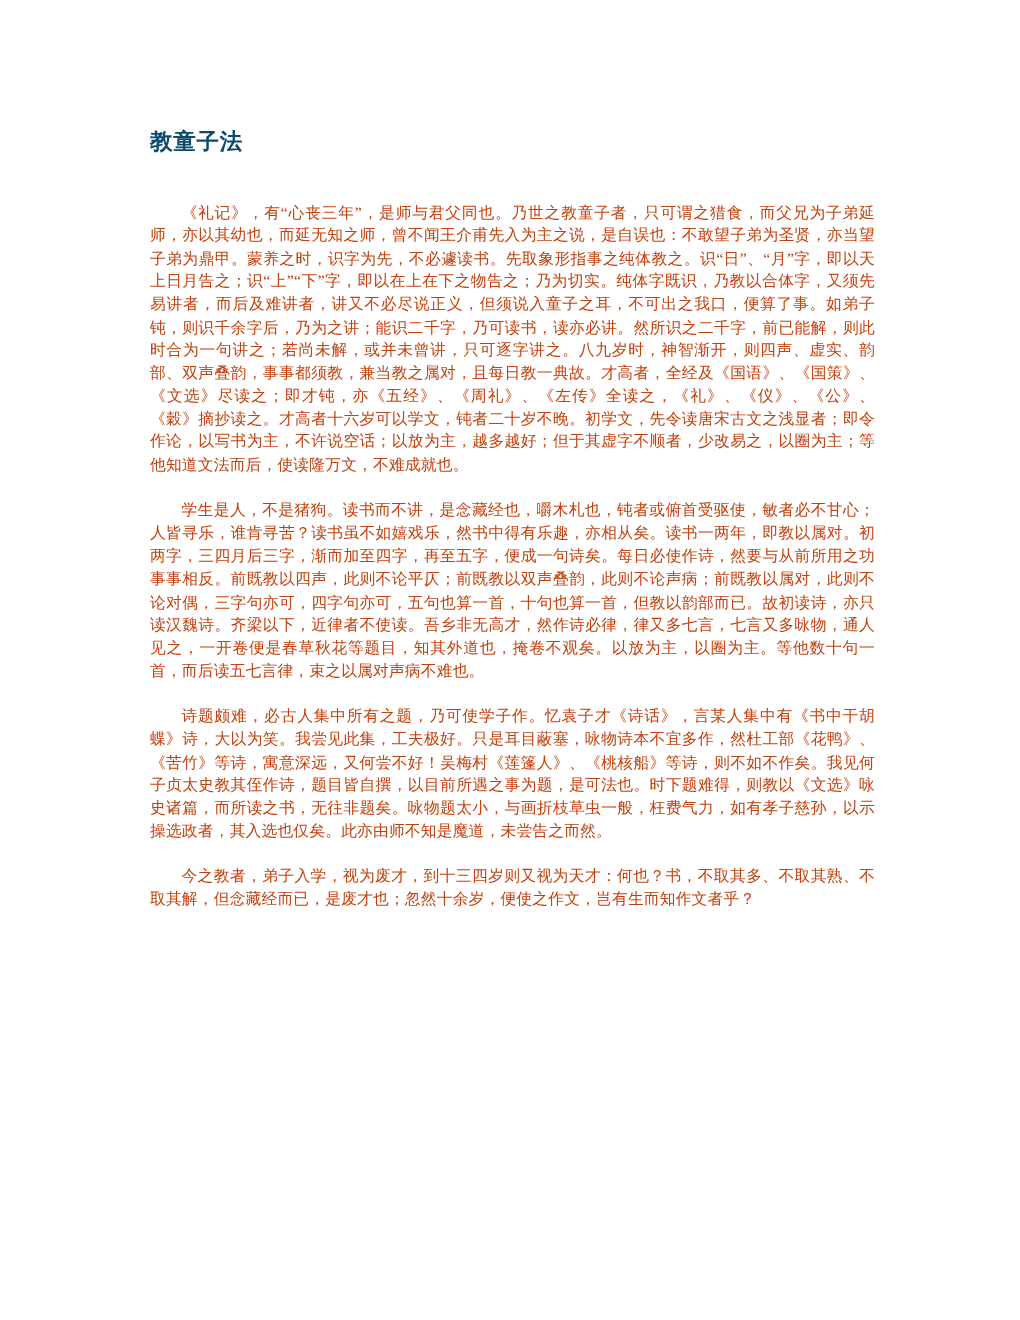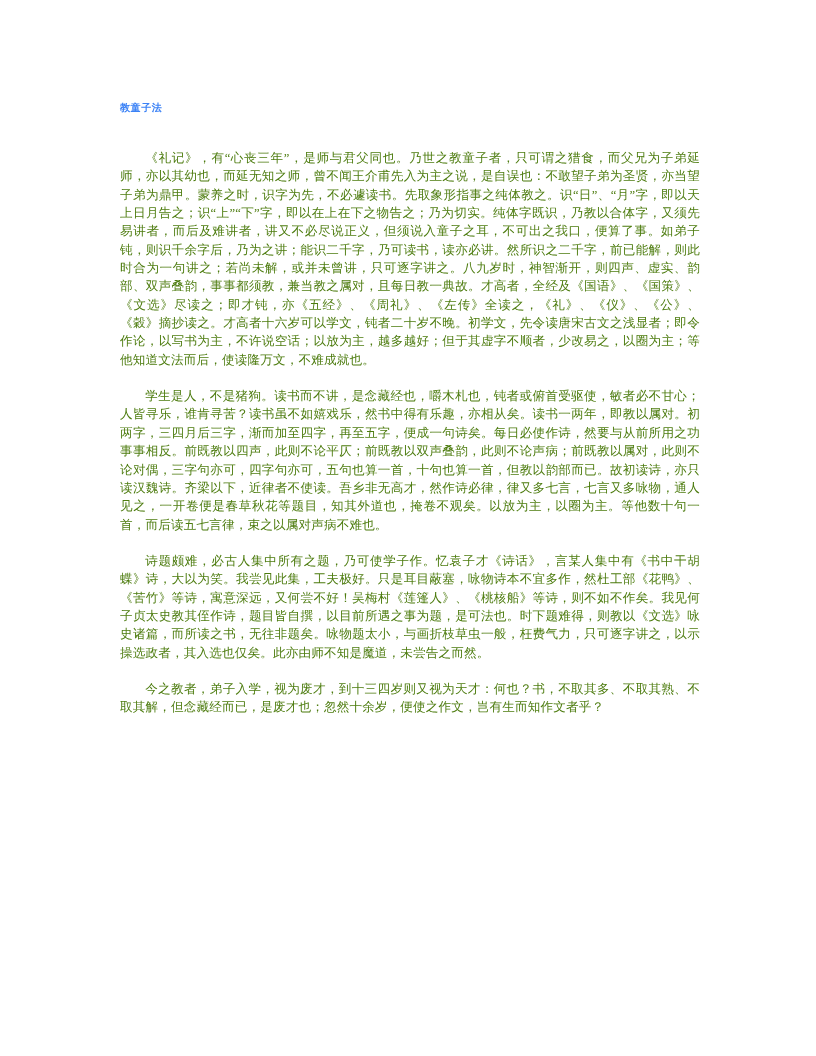--- a/index.html
+++ b/index.html
@@ -16,33 +16,33 @@
     box-sizing: border-box;
   }
   .content {
     position: absolute;
     left: 120px;
     top: 100px;
     width: 580px;
   }
   .doc-title {
     font-family: "Liberation Serif", "DejaVu Serif", serif;
-    font-size: 10px;
+    font-size: 18px;
     line-height: 1.5;
-    color: #3b82f6;
+    color: #0c4a6e;
     margin: 0 0 34px 0;
     letter-spacing: 0.6px;
     text-align: left;
     white-space: pre-wrap;
   }
   .para {
     font-family: "Liberation Serif", "DejaVu Serif", serif;
     font-size: 12.6px;
     line-height: 18.35px;
-    color: #4d7c0f;
+    color: #c2410c;
     margin: 0 0 18px 0;
     text-align: justify;
     text-justify: inter-character;
     text-indent: 2em;
     letter-spacing: 0.15px;
     word-break: break-all;
     white-space: normal;
   }
   .para:last-child {
     margin-bottom: 0;
@@ -53,20 +53,20 @@
 
 <div class="page">
   <div class="content">
 
     <h1 class="doc-title">教童子法</h1>
 
     <p class="para">《礼记》，有“心丧三年”，是师与君父同也。乃世之教童子者，只可谓之猎食，而父兄为子弟延师，亦以其幼也，而延无知之师，曾不闻王介甫先入为主之说，是自误也：不敢望子弟为圣贤，亦当望子弟为鼎甲。蒙养之时，识字为先，不必遽读书。先取象形指事之纯体教之。识“日”、“月”字，即以天上日月告之；识“上”“下”字，即以在上在下之物告之；乃为切实。纯体字既识，乃教以合体字，又须先易讲者，而后及难讲者，讲又不必尽说正义，但须说入童子之耳，不可出之我口，便算了事。如弟子钝，则识千余字后，乃为之讲；能识二千字，乃可读书，读亦必讲。然所识之二千字，前已能解，则此时合为一句讲之；若尚未解，或并未曾讲，只可逐字讲之。八九岁时，神智渐开，则四声、虚实、韵部、双声叠韵，事事都须教，兼当教之属对，且每日教一典故。才高者，全经及《国语》、《国策》、《文选》尽读之；即才钝，亦《五经》、《周礼》、《左传》全读之，《礼》、《仪》、《公》、《穀》摘抄读之。才高者十六岁可以学文，钝者二十岁不晚。初学文，先令读唐宋古文之浅显者；即令作论，以写书为主，不许说空话；以放为主，越多越好；但于其虚字不顺者，少改易之，以圈为主；等他知道文法而后，使读隆万文，不难成就也。</p>
 
     <p class="para">学生是人，不是猪狗。读书而不讲，是念藏经也，嚼木札也，钝者或俯首受驱使，敏者必不甘心；人皆寻乐，谁肯寻苦？读书虽不如嬉戏乐，然书中得有乐趣，亦相从矣。读书一两年，即教以属对。初两字，三四月后三字，渐而加至四字，再至五字，便成一句诗矣。每日必使作诗，然要与从前所用之功事事相反。前既教以四声，此则不论平仄；前既教以双声叠韵，此则不论声病；前既教以属对，此则不论对偶，三字句亦可，四字句亦可，五句也算一首，十句也算一首，但教以韵部而已。故初读诗，亦只读汉魏诗。齐梁以下，近律者不使读。吾乡非无高才，然作诗必律，律又多七言，七言又多咏物，通人见之，一开卷便是春草秋花等题目，知其外道也，掩卷不观矣。以放为主，以圈为主。等他数十句一首，而后读五七言律，束之以属对声病不难也。</p>
 
-    <p class="para">诗题颇难，必古人集中所有之题，乃可使学子作。忆袁子才《诗话》，言某人集中有《书中干胡蝶》诗，大以为笑。我尝见此集，工夫极好。只是耳目蔽塞，咏物诗本不宜多作，然杜工部《花鸭》、《苦竹》等诗，寓意深远，又何尝不好！吴梅村《莲篷人》、《桃核船》等诗，则不如不作矣。我见何子贞太史教其侄作诗，题目皆自撰，以目前所遇之事为题，是可法也。时下题难得，则教以《文选》咏史诸篇，而所读之书，无往非题矣。咏物题太小，与画折枝草虫一般，枉费气力，只可逐字讲之，以示操选政者，其入选也仅矣。此亦由师不知是魔道，未尝告之而然。</p>
+    <p class="para">诗题颇难，必古人集中所有之题，乃可使学子作。忆袁子才《诗话》，言某人集中有《书中干胡蝶》诗，大以为笑。我尝见此集，工夫极好。只是耳目蔽塞，咏物诗本不宜多作，然杜工部《花鸭》、《苦竹》等诗，寓意深远，又何尝不好！吴梅村《莲篷人》、《桃核船》等诗，则不如不作矣。我见何子贞太史教其侄作诗，题目皆自撰，以目前所遇之事为题，是可法也。时下题难得，则教以《文选》咏史诸篇，而所读之书，无往非题矣。咏物题太小，与画折枝草虫一般，枉费气力，如有孝子慈孙，以示操选政者，其入选也仅矣。此亦由师不知是魔道，未尝告之而然。</p>
 
 
 
     <p class="para">今之教者，弟子入学，视为废才，到十三四岁则又视为天才：何也？书，不取其多、不取其熟、不取其解，但念藏经而已，是废才也；忽然十余岁，便使之作文，岂有生而知作文者乎？</p>
 
   </div>
 </div>
 
 </body></html>

